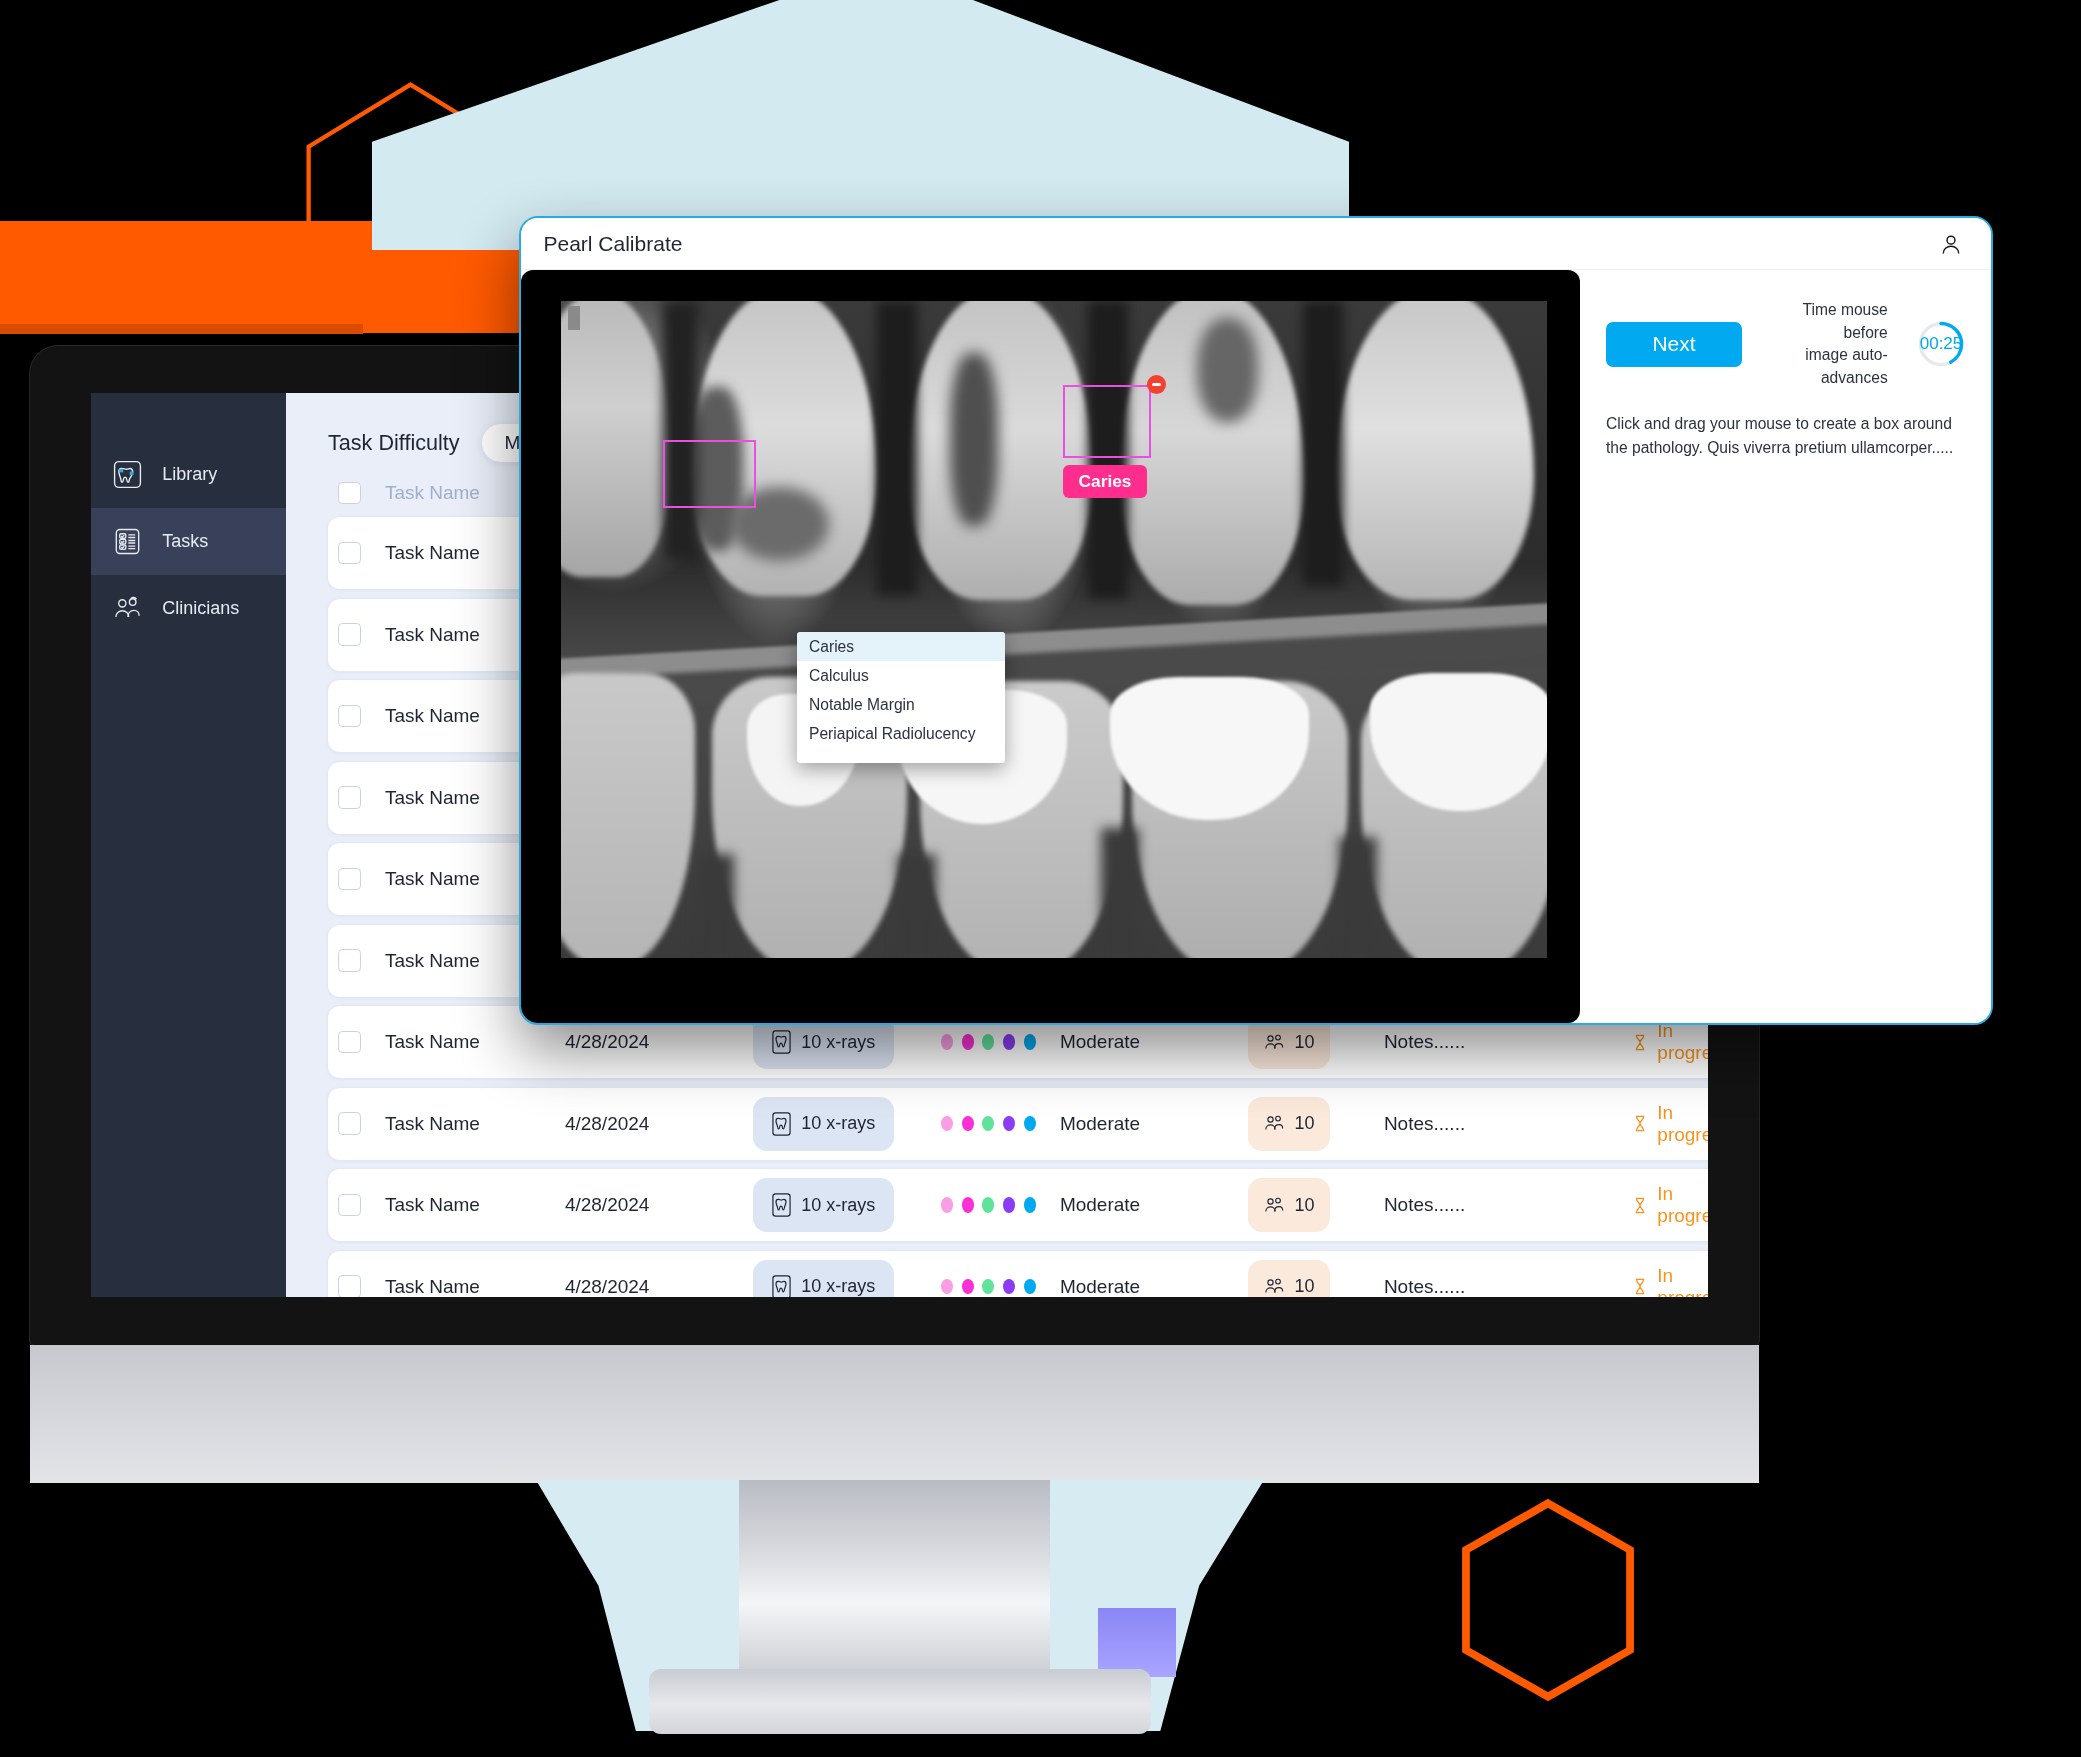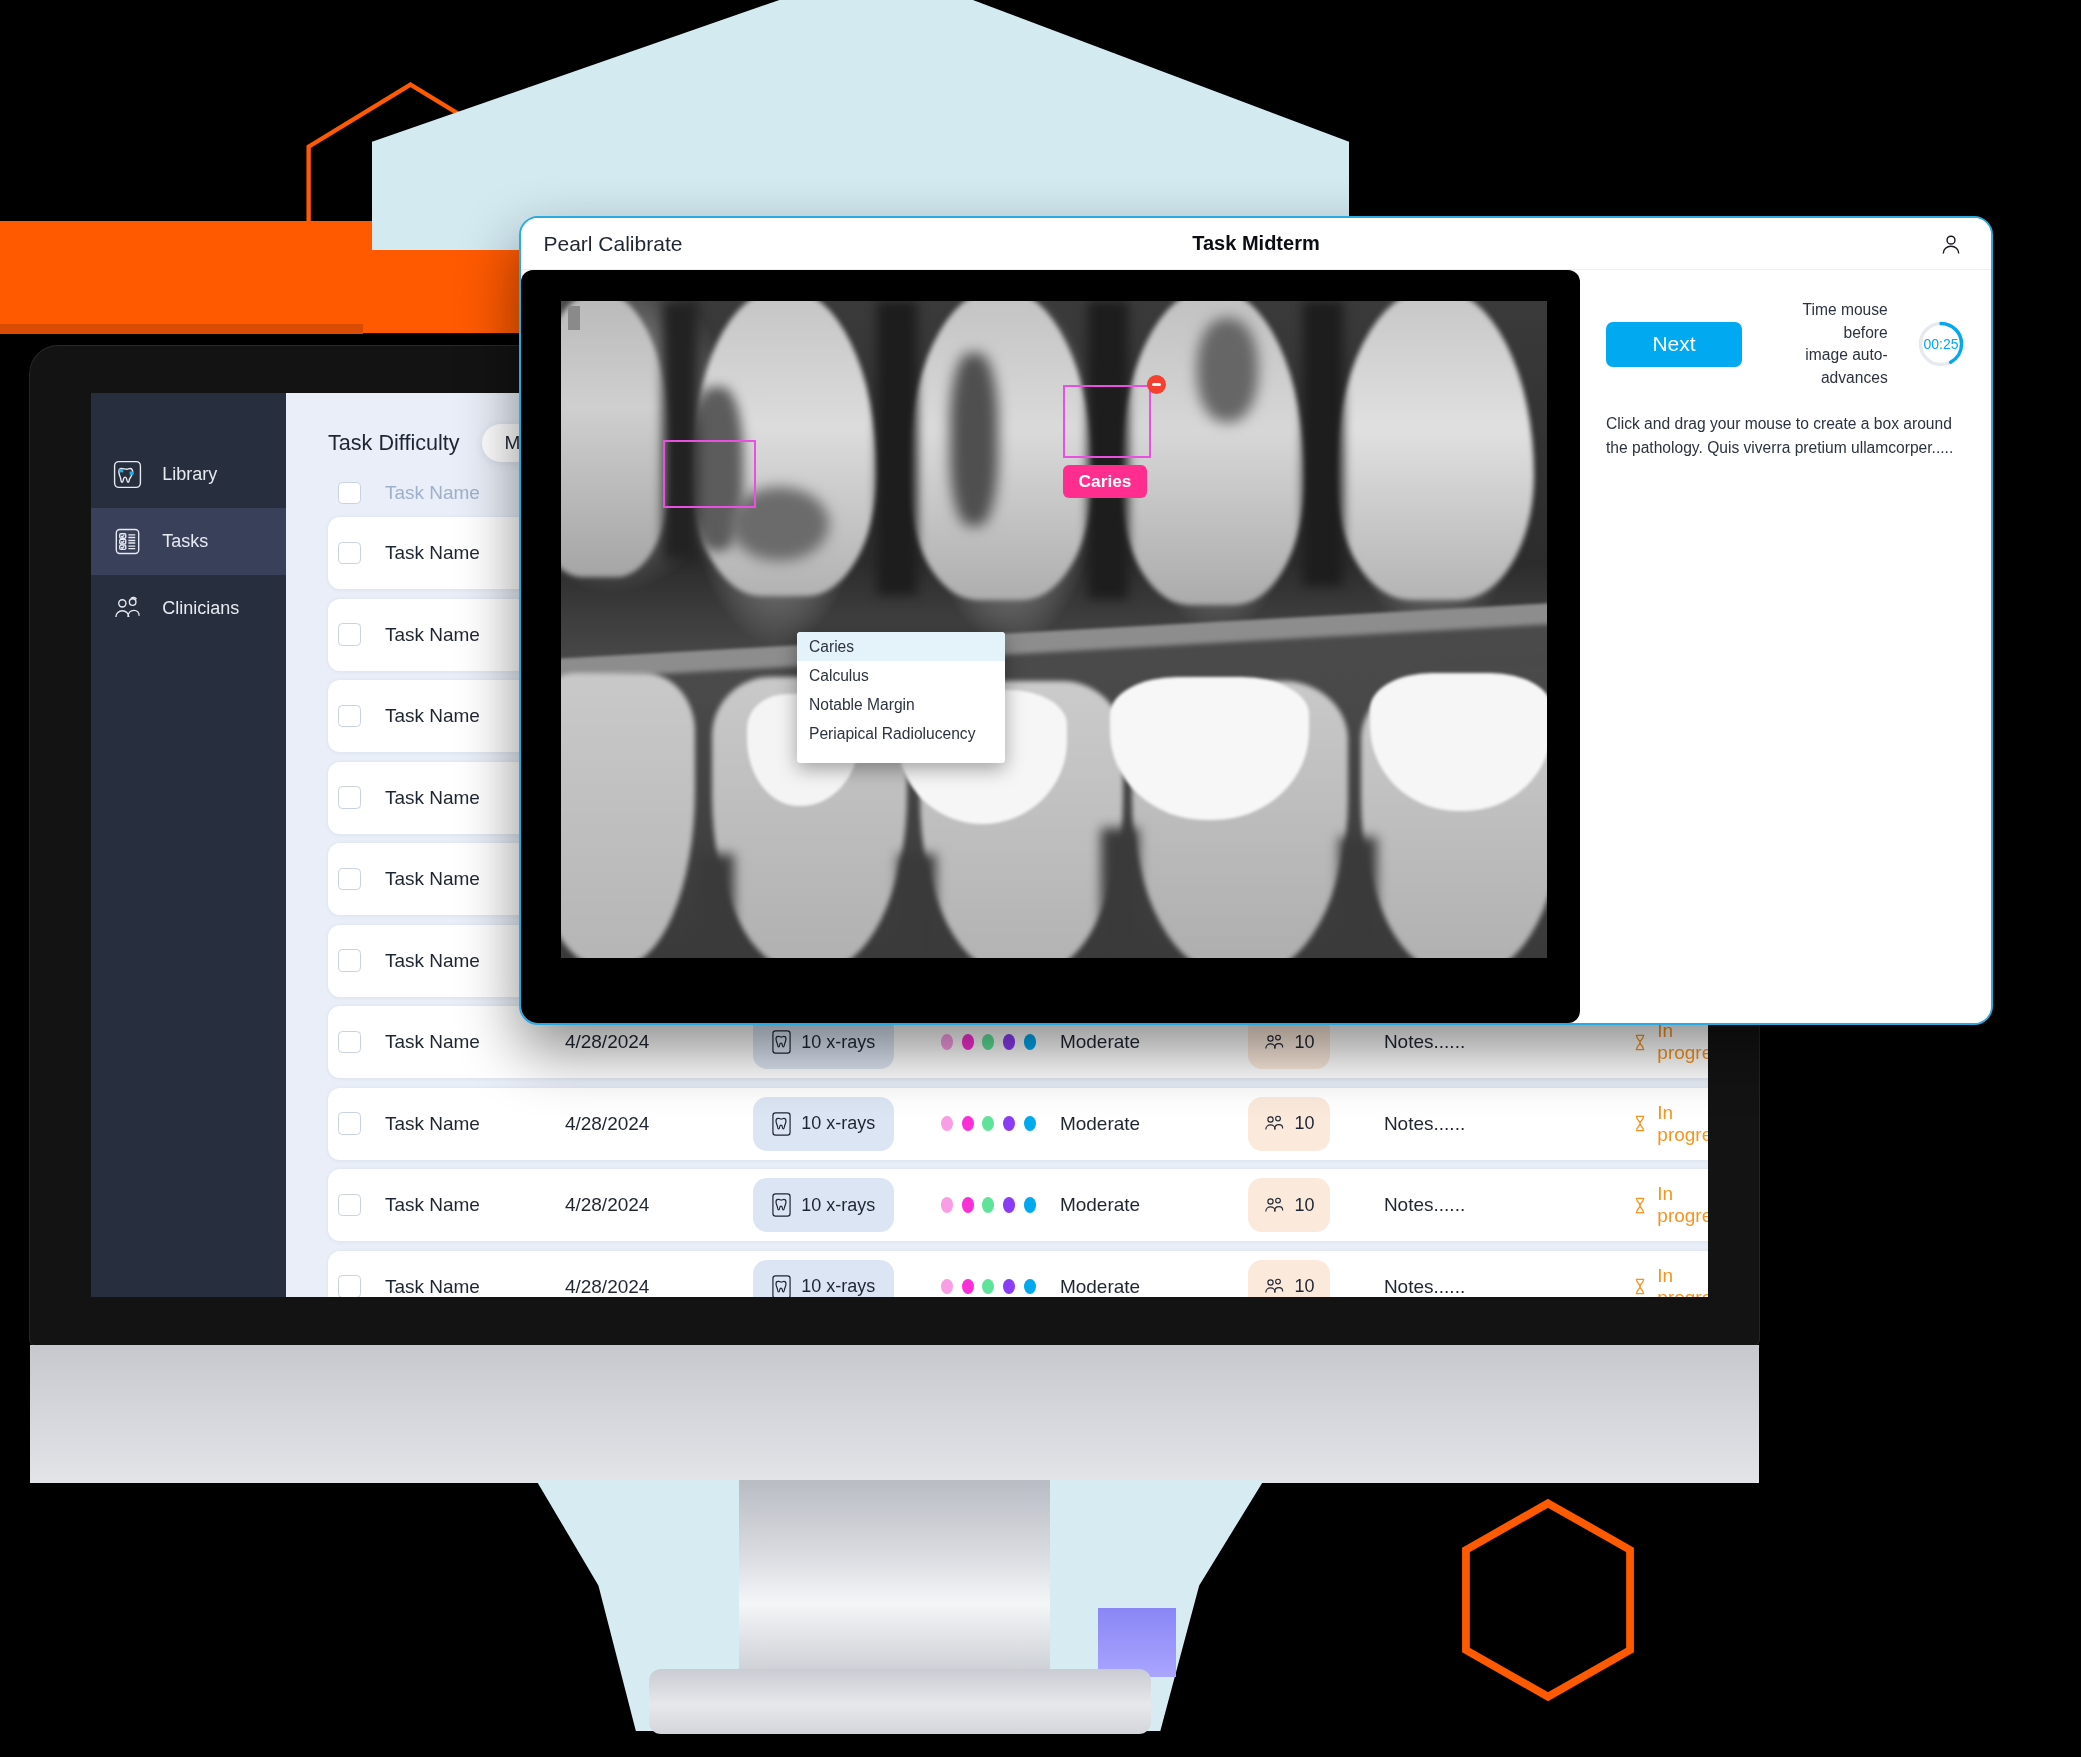--- a/index.html
+++ b/index.html
@@ -175,21 +175,21 @@
 
   .panel-act { padding:29px 26px 0 26px; display:flex; align-items:center; gap:17.3px; }
   .next-btn {
     background:#00A9F0; color:#fff; border:none; border-radius:7px;
     width:158px; height:45px; font-size:21px; font-family:inherit;
   }
   .auto-txt { margin-left:auto; text-align:right; font-size:15.6px; color:#2B3340; line-height:1.45; }
   .ring { position:relative; width:48px; height:48px; margin-left:12px; flex:0 0 48px; }
   .ring svg { transform:rotate(-90deg); }
   .ring span { position:absolute; inset:0; display:flex; align-items:center; justify-content:center;
-               font-size:14px; color:#00A9F0; }
+               font-size:17px; color:#00A9F0; }
 
   .hint { padding:22.5px 26px 0 26px; font-size:15.6px; color:#2B3340; line-height:1.55; }
 </style>
 </head>
 <body>
 
 <div class="deco orange-band"></div>
 <div class="deco orange-band2"></div>
 
 <svg class="deco hex-top" viewBox="0 0 300 300">
@@ -634,21 +634,20 @@
 <div class="stand-base"></div>
 
 <svg class="deco hex-bottom" viewBox="0 0 220 240">
   <path d="M110 8 L205 62 L205 178 L110 232 L15 178 L15 62 Z" fill="none" stroke="#FF5A00" stroke-width="9"></path>
 </svg>
 
 <div class="app">
 
   <div class="app-top">
     <span class="app-brand">Pearl Calibrate</span>
-    <span class="app-title">Task  Midterm</span>
     <span class="app-user">
       <svg width="24" height="24" viewBox="0 0 28 28" fill="none" stroke="#15181F" stroke-width="1.7">
         <circle cx="14" cy="9.5" r="4.6"></circle>
           <path d="M5 25c0-5 4-8.4 9-8.4s9 3.4 9 8.4"></path>
       </svg>
     </span>
   </div>
 
   <div class="app-body">
 

